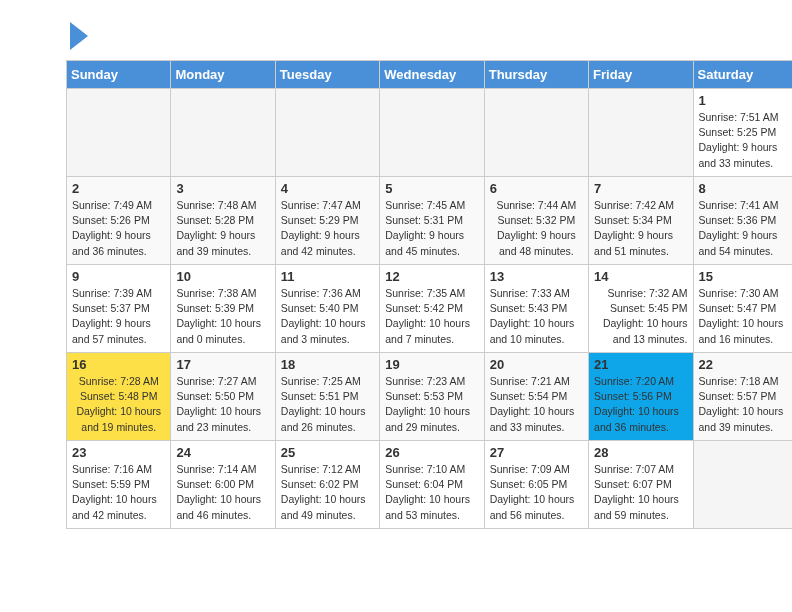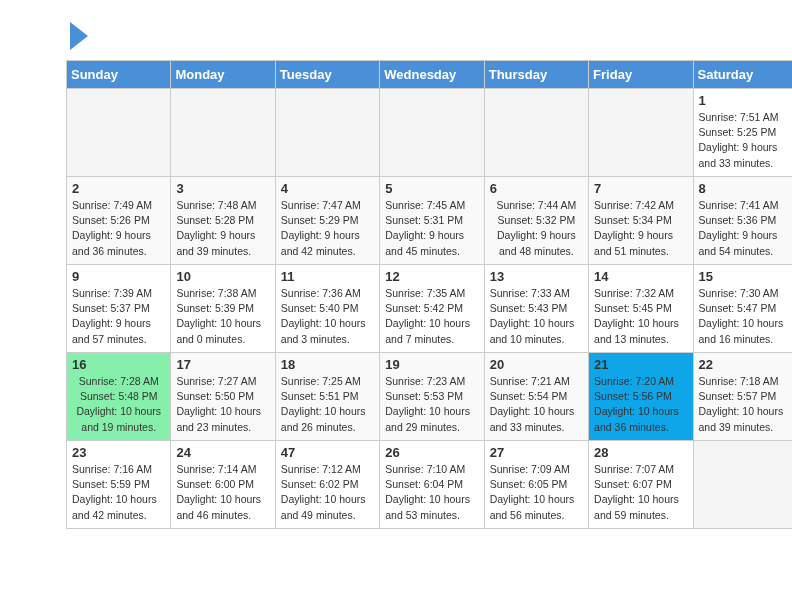--- a/index.html
+++ b/index.html
@@ -154,35 +154,35 @@
           </td>
           <td>
             <div class="day-num">13</div>
             <div class="day-info" style="white-space: pre-line;">Sunrise: 7:33 AM
 Sunset: 5:43 PM
 Daylight: 10 hours
 and 10 minutes.</div>
           </td>
           <td>
             <div class="day-num">14</div>
-            <div class="day-info" style="white-space: pre-line;">Sunrise: 7:32 AM
+            <div class="day-info" style="white-space: pre-line; text-align: right;">Sunrise: 7:32 AM
 Sunset: 5:45 PM
 Daylight: 10 hours
 and 13 minutes.</div>
           </td>
           <td>
             <div class="day-num">15</div>
             <div class="day-info" style="white-space: pre-line;">Sunrise: 7:30 AM
 Sunset: 5:47 PM
 Daylight: 10 hours
 and 16 minutes.</div>
           </td>
         </tr>
         <tr>
-          <td style="background: #86efac;">
+          <td style="background: #fde047;">
             <div class="day-num">16</div>
             <div class="day-info" style="white-space: pre-line; text-align: center;">Sunrise: 7:28 AM
 Sunset: 5:48 PM
 Daylight: 10 hours
 and 19 minutes.</div>
           </td>
           <td style="background: rgb(249, 249, 249);">
             <div class="day-num">17</div>
             <div class="day-info" style="white-space: pre-line;">Sunrise: 7:27 AM
 Sunset: 5:50 PM
@@ -234,21 +234,21 @@
 and 42 minutes.</div>
           </td>
           <td>
             <div class="day-num">24</div>
             <div class="day-info" style="white-space: pre-line;">Sunrise: 7:14 AM
 Sunset: 6:00 PM
 Daylight: 10 hours
 and 46 minutes.</div>
           </td>
           <td>
-            <div class="day-num">47</div>
+            <div class="day-num">25</div>
             <div class="day-info" style="white-space: pre-line;">Sunrise: 7:12 AM
 Sunset: 6:02 PM
 Daylight: 10 hours
 and 49 minutes.</div>
           </td>
           <td>
             <div class="day-num">26</div>
             <div class="day-info" style="white-space: pre-line;">Sunrise: 7:10 AM
 Sunset: 6:04 PM
 Daylight: 10 hours

